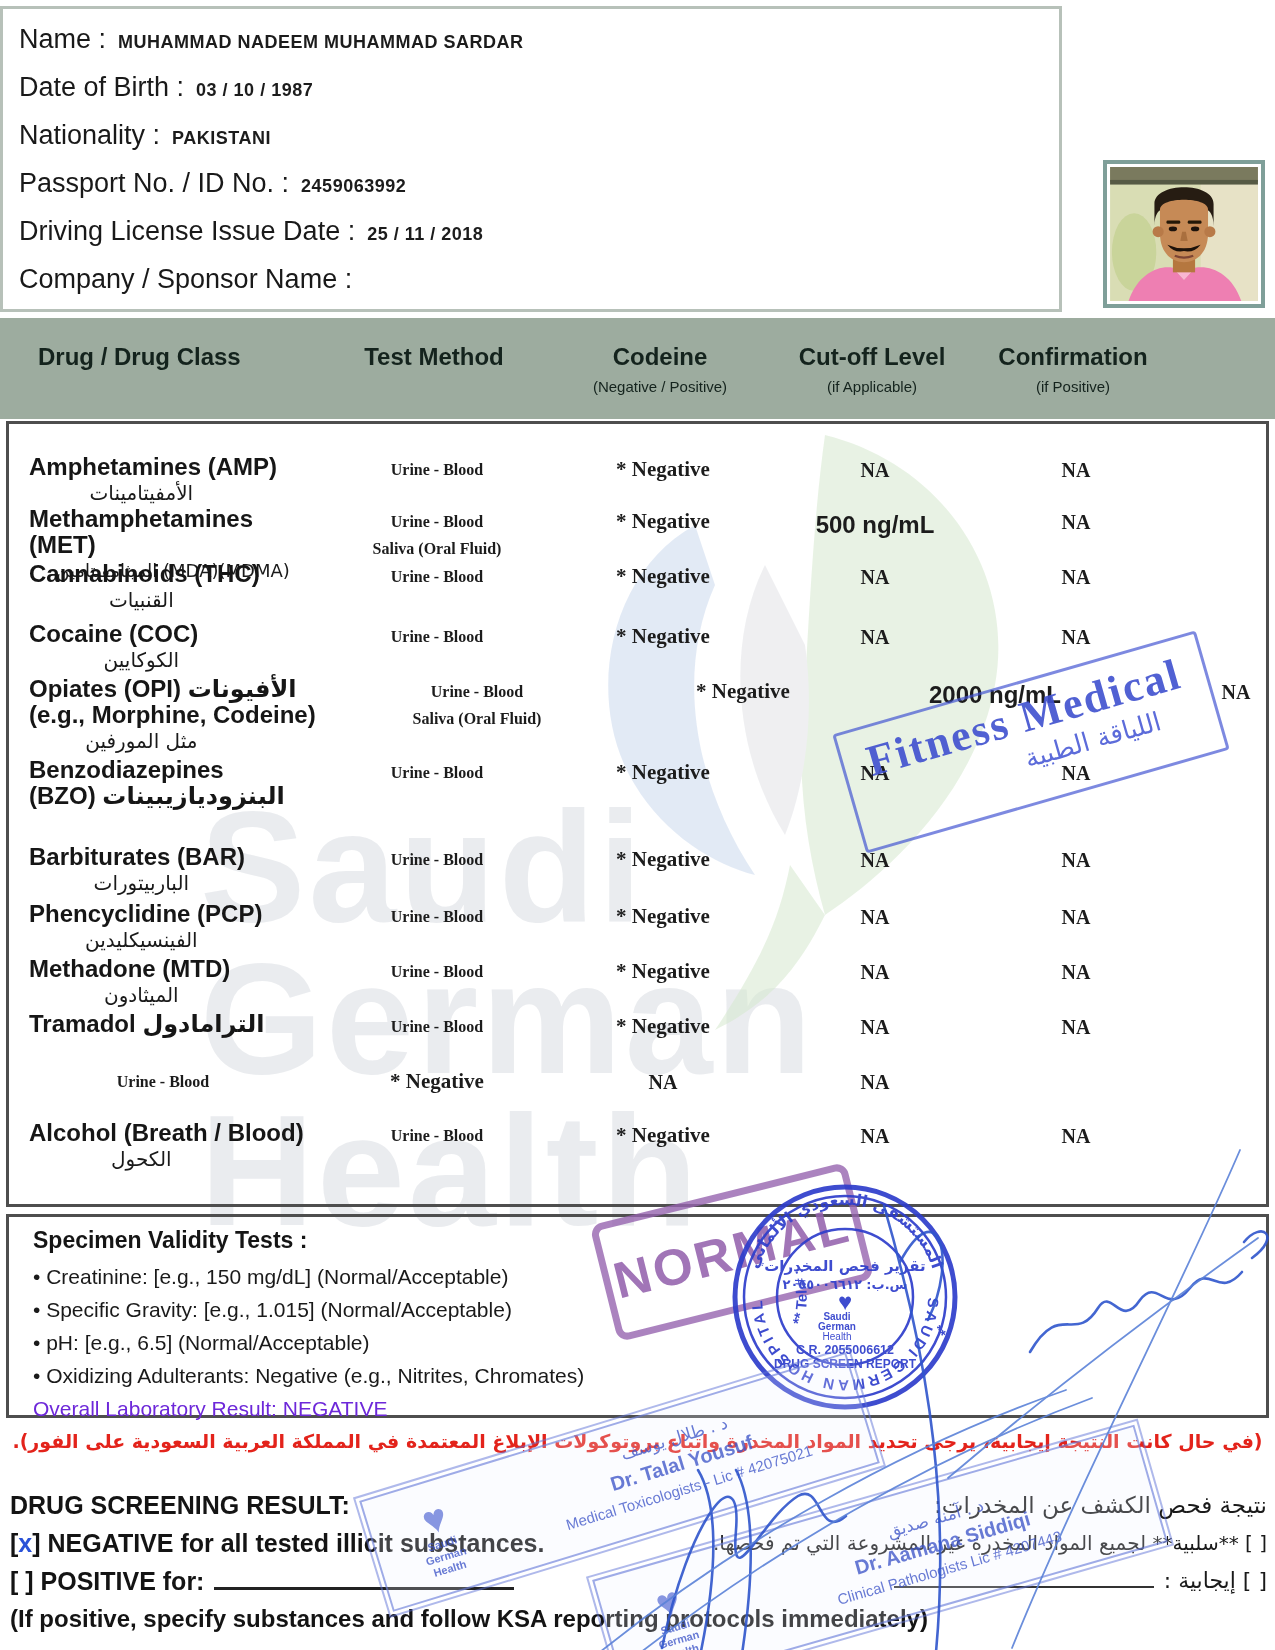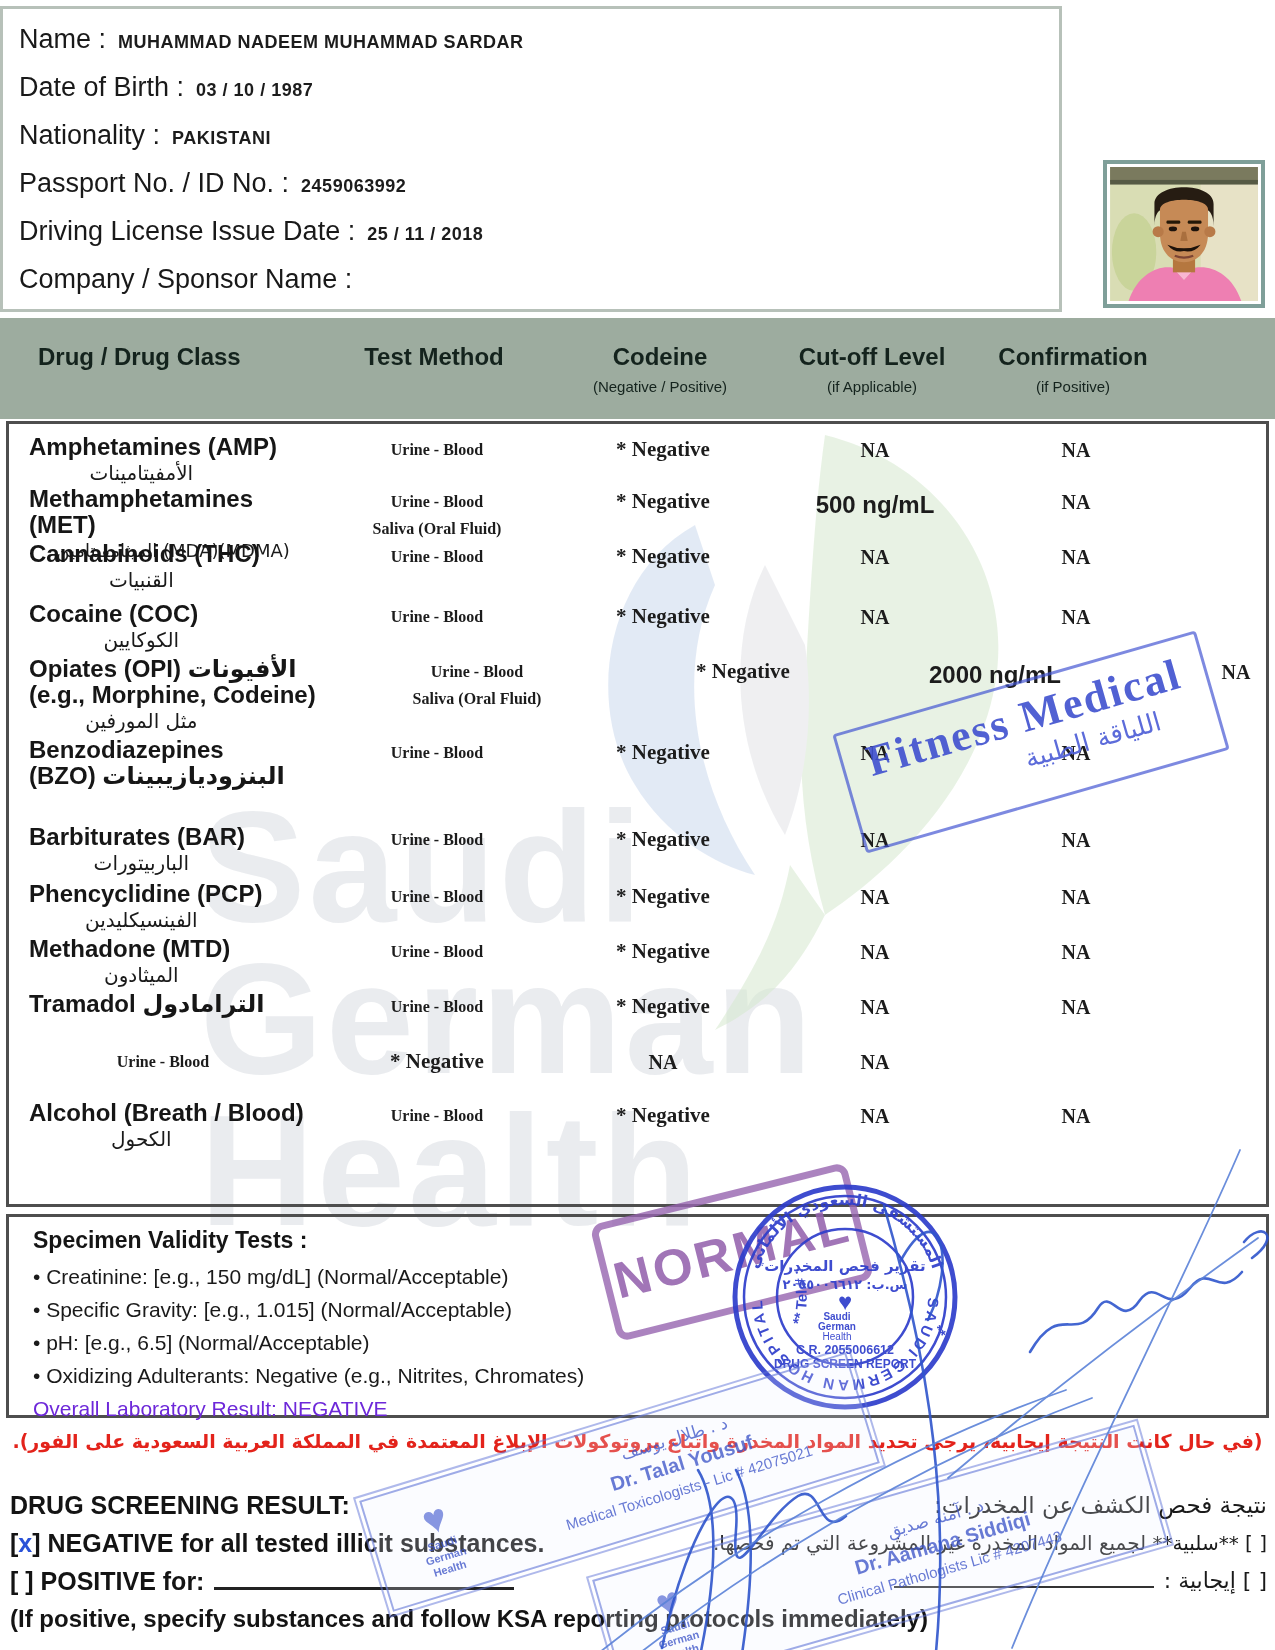--- a/index.html
+++ b/index.html
@@ -34,21 +34,21 @@
         display:grid;grid-template-columns:314px 240px 212px 212px 190px 1fr;}
   .hcell{padding-top:24px;text-align:center;color:#14231d;}
   .hcell.first{text-align:left;padding-left:38px;}
   .h1{font-size:24px;font-weight:600;line-height:30px;}
   .h2{font-size:15px;font-weight:400;margin-top:6px;}
 
   
   #table-box{position:absolute;left:6px;top:421px;width:1263px;height:786px;
              border:3px solid #4e4e4e;box-sizing:border-box;z-index:2;padding-top:10px;}
   .trow{display:grid;grid-template-columns:308px 240px 212px 212px 190px 1fr;}
-  .c{box-sizing:border-box;}
+  .c{box-sizing:border-box;margin-top:20px;}
   .cdrug{padding-left:20px;}
   .ln-en,.ln-mix{font-weight:700;font-size:24px;line-height:26px;color:#161616;
                  font-family:"Liberation Sans","DejaVu Sans",sans-serif;unicode-bidi:plaintext;direction:ltr;}
   .ln-ar{font-family:"DejaVu Sans",sans-serif;font-size:20px;line-height:27px;color:#1a1a1a;
          text-align:center;width:78%;}
   .ln-met{font-family:"DejaVu Sans",sans-serif;font-size:18px;line-height:26px;color:#1a1a1a;
           text-align:center;width:100%;direction:ltr;}
   .cmeth{font-family:"Liberation Serif",serif;font-weight:700;font-size:16px;line-height:27px;
          text-align:center;color:#1c1c1c;padding-top:2px;}
   .cres{font-family:"Liberation Serif",serif;font-weight:700;font-size:21px;text-align:center;

